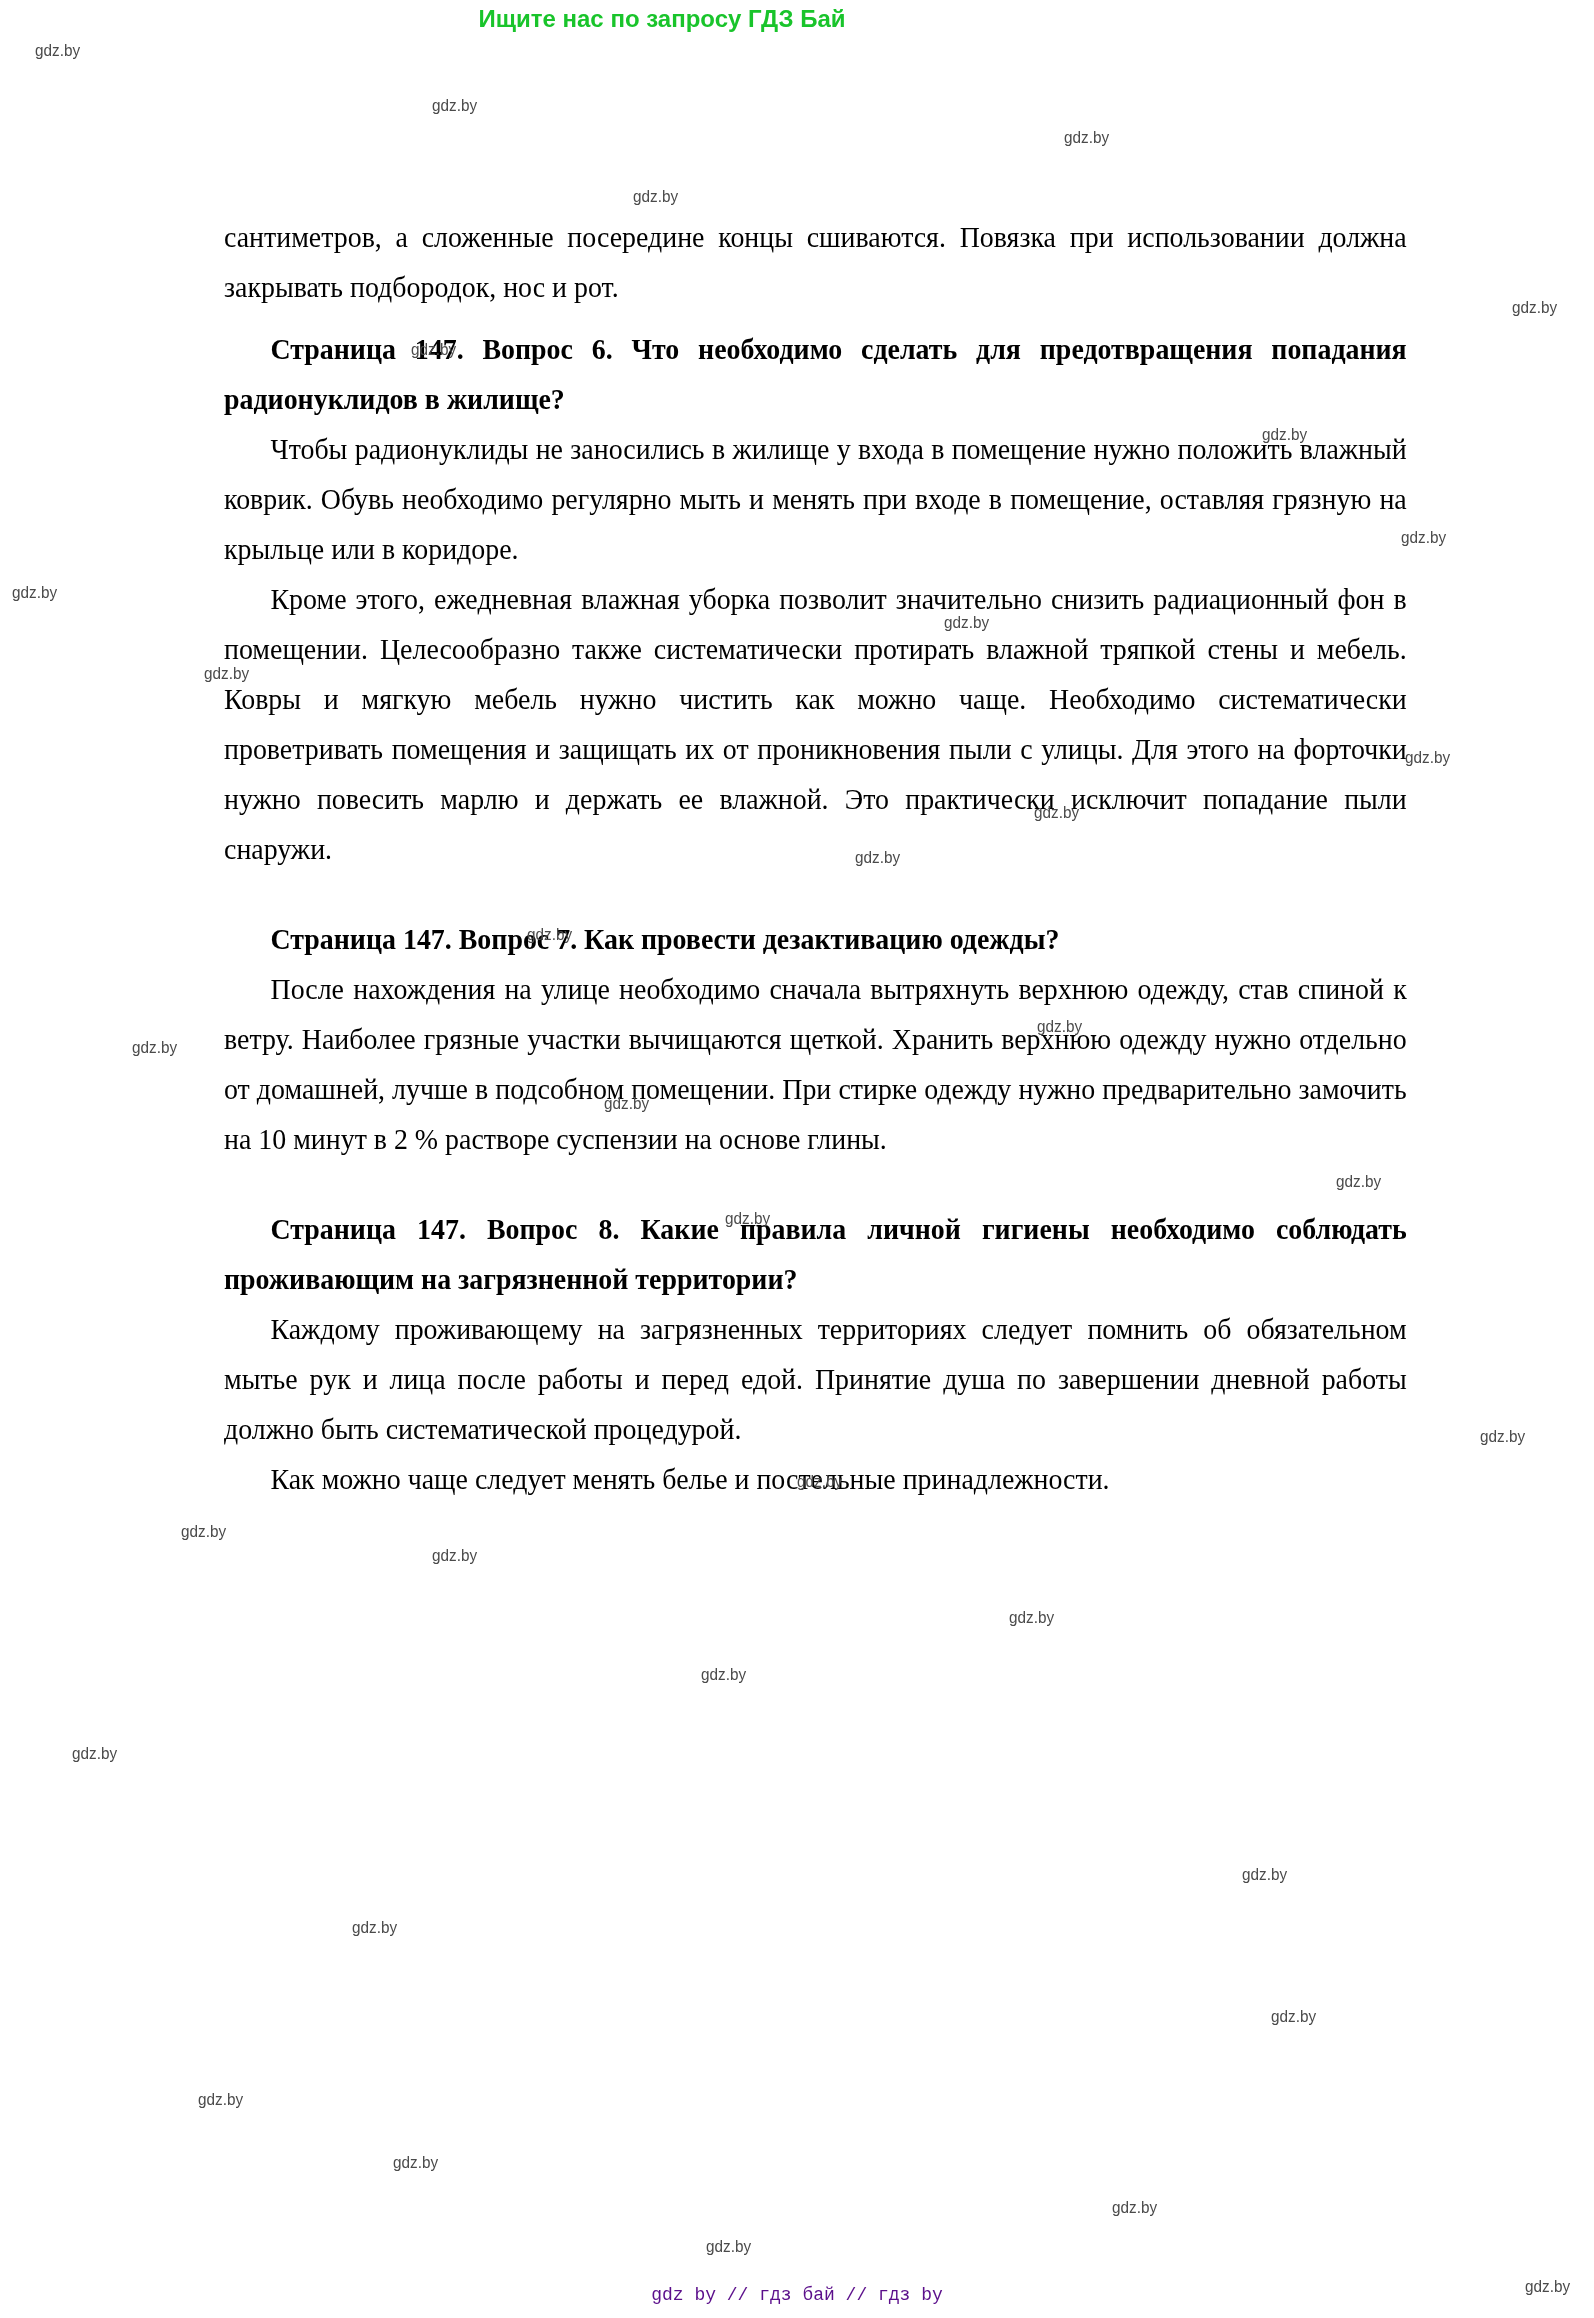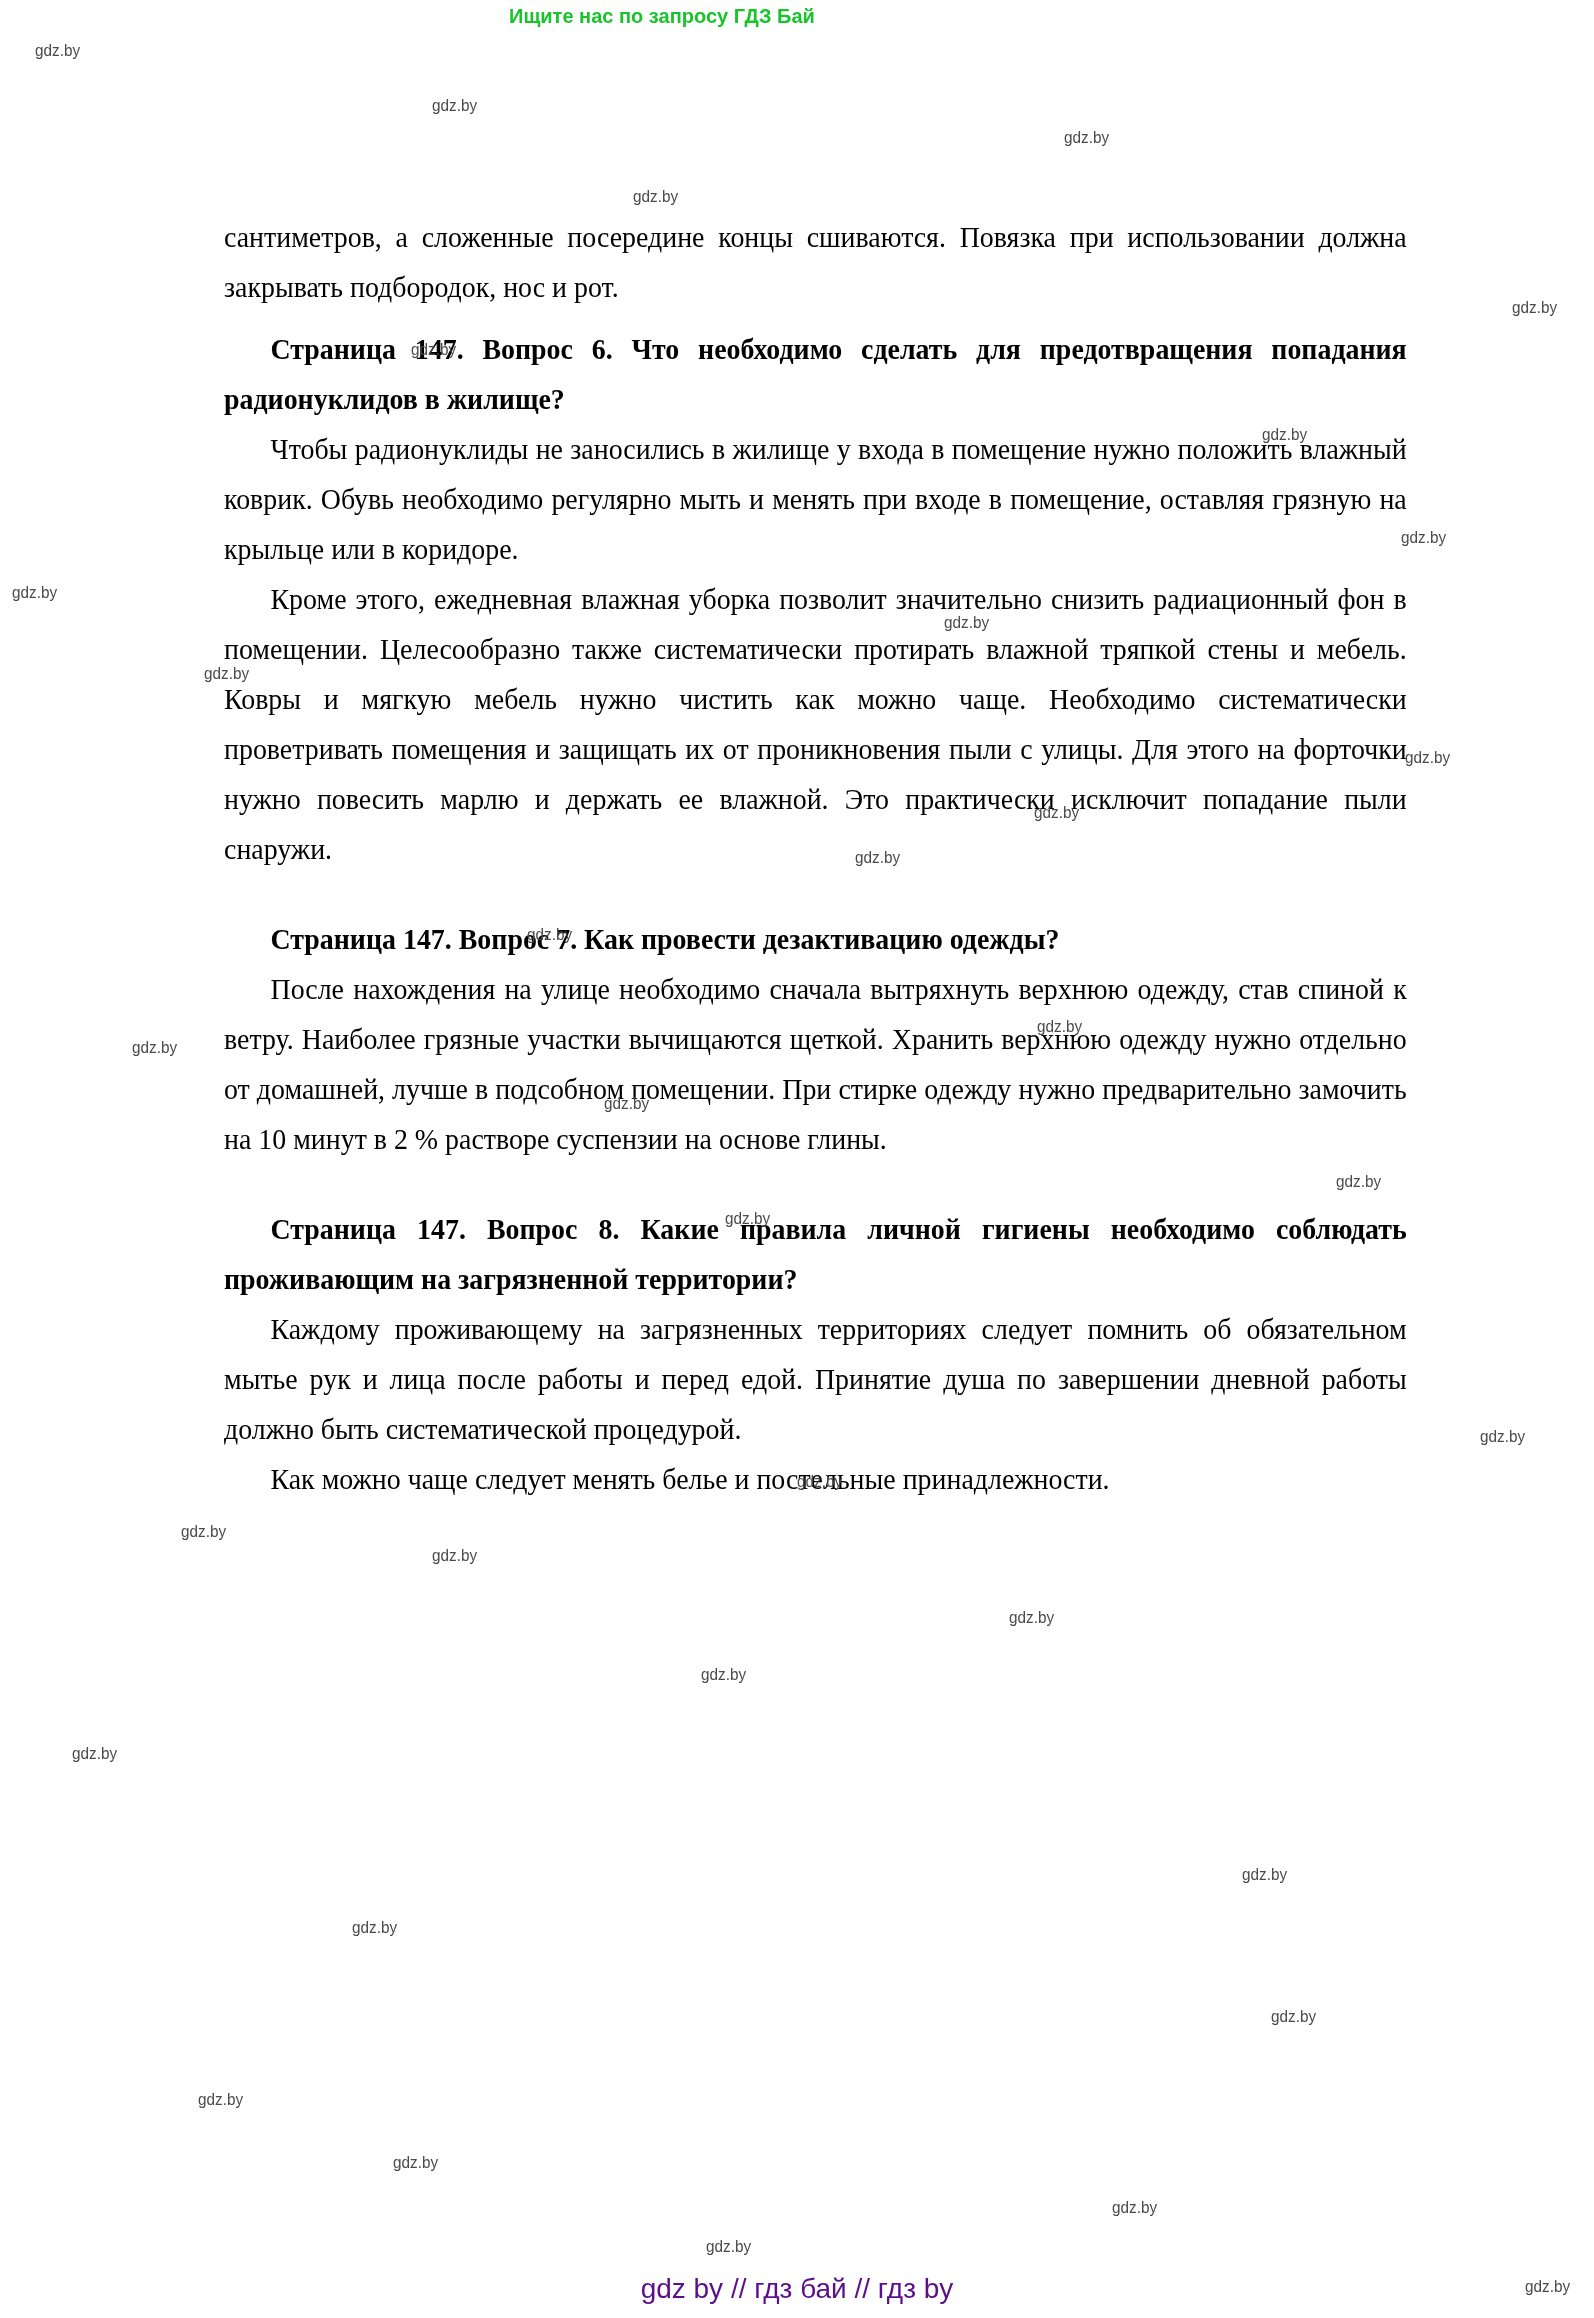--- a/index.html
+++ b/index.html
@@ -17,21 +17,21 @@
 
   
   #promo-header {
     position: absolute;
     top: 5.1px;
     left: 0;
     width: 1324px;
     text-align: center;
     font-family: "Liberation Sans", "DejaVu Sans", sans-serif;
     font-weight: bold;
-    font-size: 20px;
+    font-size: 24px;
     color: #19c42b;
     letter-spacing: 0px;
     white-space: nowrap;
   }
 
   
   #doc-body {
     position: absolute;
     left: 224px;
     top: 212px;
@@ -71,22 +71,22 @@
     pointer-events: none;
   }
 
   
   #footer-line {
     position: absolute;
     bottom: 14px;
     left: 0;
     width: 1594px;
     text-align: center;
-    font-family: Liberation Sans, sans-serif;
-    font-size: 28px;
+    font-family: Liberation Mono, monospace;
+    font-size: 18px;
     color: #5b0f8b;
     white-space: nowrap;
   }
 </style>
 </head>
 <body>
 
 <div id="promo-header">Ищите нас по запросу ГДЗ Бай</div>
 
 <div id="doc-body">

